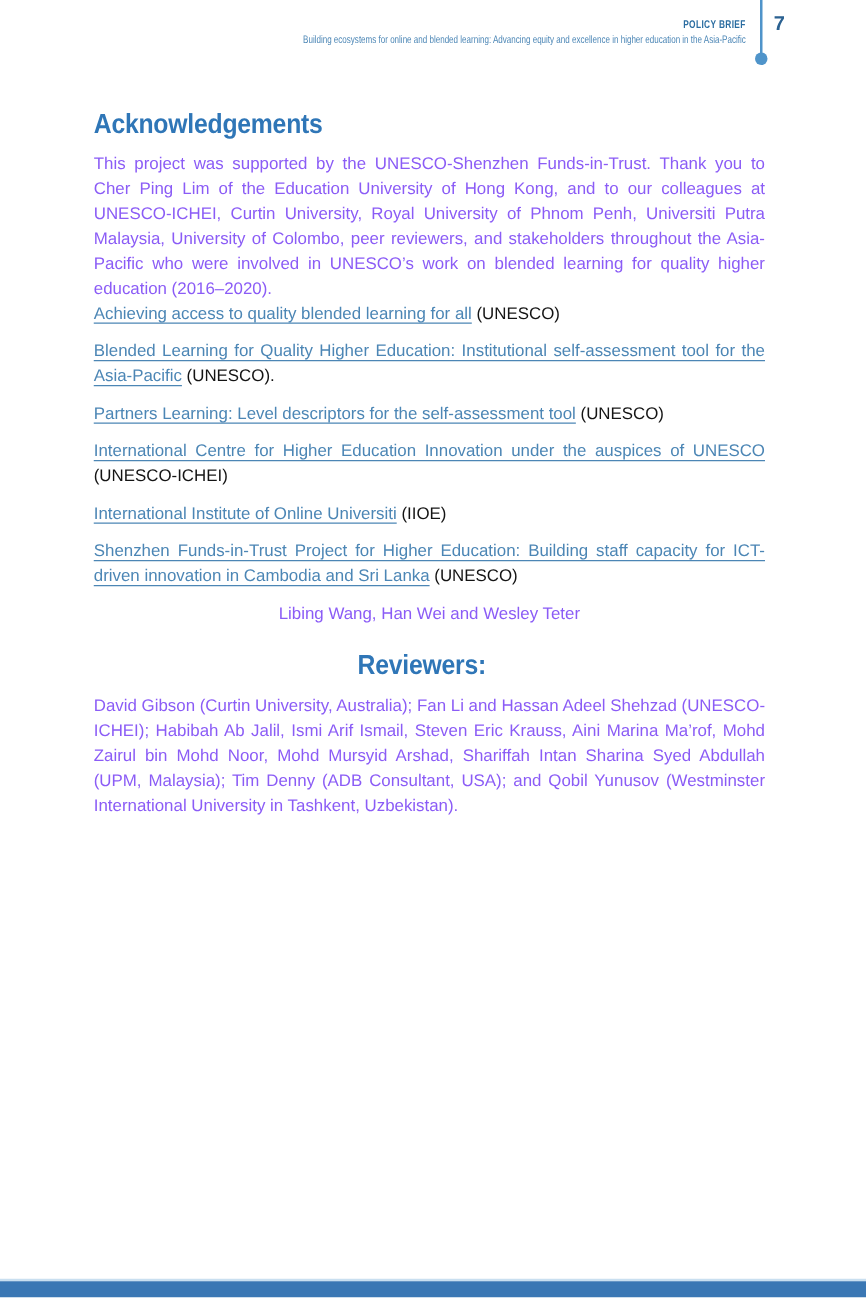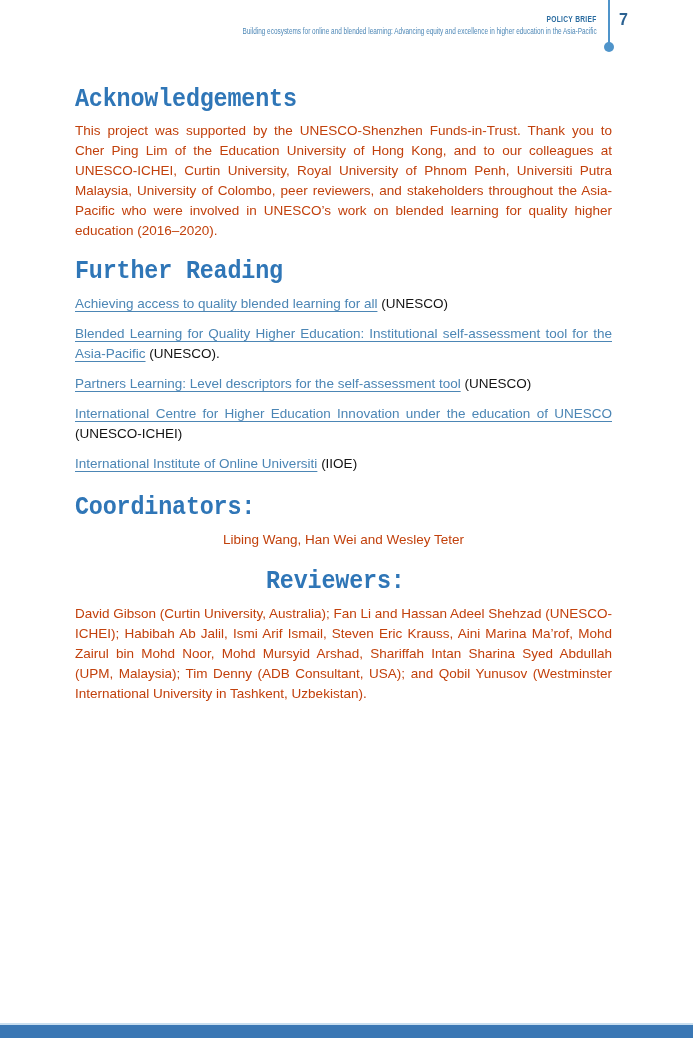--- a/index.html
+++ b/index.html
@@ -61,42 +61,41 @@
   }
 
   
   .content {
     position: absolute;
     left: 75px;
     top: 0;
     width: 537px;
   }
   h2 {
-    font-size: 26px;
+    font-size: 22px;
     line-height: 26px;
     color: #2f76b7;
     font-weight: bold;
-    font-family: Liberation Mono, monospace;
   }
   h2 > span {
     display: inline-block;
     transform: scaleX(0.9);
     transform-origin: 0 50%;
     letter-spacing: -0.2px;
   }
   .h-ack  { margin: 86px 0 9px; }
   .h-fr   { margin: 17px 0 10px; }
   .h-coord{ margin: 20px 0 10px; }
   .h-rev  { margin: 18px 0 10px; text-align: center; }
 
   p.body-text {
     font-size: 13.5px;
     line-height: 20px;
     text-align: justify;
-    color: #c2410c;
+    color: #8b5cf6;
   }
   p.single-line { text-align: center; }
 
   .reading-item {
     font-size: 13.5px;
     line-height: 20px;
     text-align: justify;
     margin-bottom: 10px;
   }
   .reading-link {
@@ -136,35 +135,30 @@
 <div class="header-dot"></div>
 <div class="page-number">7</div>
 
 <div class="content">
 
   <h2 class="h-ack">
     <span>Acknowledgements</span>
   </h2>
   <p class="body-text">This project was supported by the UNESCO-Shenzhen Funds-in-Trust. Thank you to Cher Ping Lim of the Education University of Hong Kong, and to our colleagues at UNESCO-ICHEI, Curtin University, Royal University of Phnom Penh, Universiti Putra Malaysia, University of Colombo, peer reviewers, and stakeholders throughout the Asia-Pacific who were involved in UNESCO’s work on blended learning for quality higher education (2016–2020).</p>
 
-  <h2 class="h-fr">
-    <span>Further Reading</span>
-  </h2>
 
   <div>
     <p class="reading-item"><span class="reading-link">Achieving access to quality blended learning for all</span><span class="reading-suffix"> (UNESCO)</span></p>
     <p class="reading-item"><span class="reading-link">Blended Learning for Quality Higher Education: Institutional self-assessment tool for the Asia-Pacific</span><span class="reading-suffix"> (UNESCO).</span></p>
     <p class="reading-item"><span class="reading-link">Partners Learning: Level descriptors for the self-assessment tool</span><span class="reading-suffix"> (UNESCO)</span></p>
-    <p class="reading-item"><span class="reading-link">International Centre for Higher Education Innovation under the education of UNESCO</span><span class="reading-suffix"> (UNESCO-ICHEI)</span></p>
+    <p class="reading-item"><span class="reading-link">International Centre for Higher Education Innovation under the auspices of UNESCO</span><span class="reading-suffix"> (UNESCO-ICHEI)</span></p>
     <p class="reading-item"><span class="reading-link">International Institute of Online Universiti</span><span class="reading-suffix"> (IIOE)</span></p>
+    <p class="reading-item"><span class="reading-link">Shenzhen Funds-in-Trust Project for Higher Education: Building staff capacity for ICT-driven innovation in Cambodia and Sri Lanka</span><span class="reading-suffix"> (UNESCO)</span></p>
   </div>
 
-  <h2 class="h-coord">
-    <span>Coordinators:</span>
-  </h2>
   <p class="body-text single-line">Libing Wang, Han Wei and Wesley Teter</p>
 
   <h2 class="h-rev">
     <span>Reviewers:</span>
   </h2>
   <p class="body-text">David Gibson (Curtin University, Australia); Fan Li and Hassan Adeel Shehzad (UNESCO-ICHEI); Habibah Ab Jalil, Ismi Arif Ismail, Steven Eric Krauss, Aini Marina Ma’rof, Mohd Zairul bin Mohd Noor, Mohd Mursyid Arshad, Shariffah Intan Sharina Syed Abdullah (UPM, Malaysia); Tim Denny (ADB Consultant, USA); and Qobil Yunusov (Westminster International University in Tashkent, Uzbekistan).</p>
 
 </div>
 
 <div class="footer-accent-line"></div>

